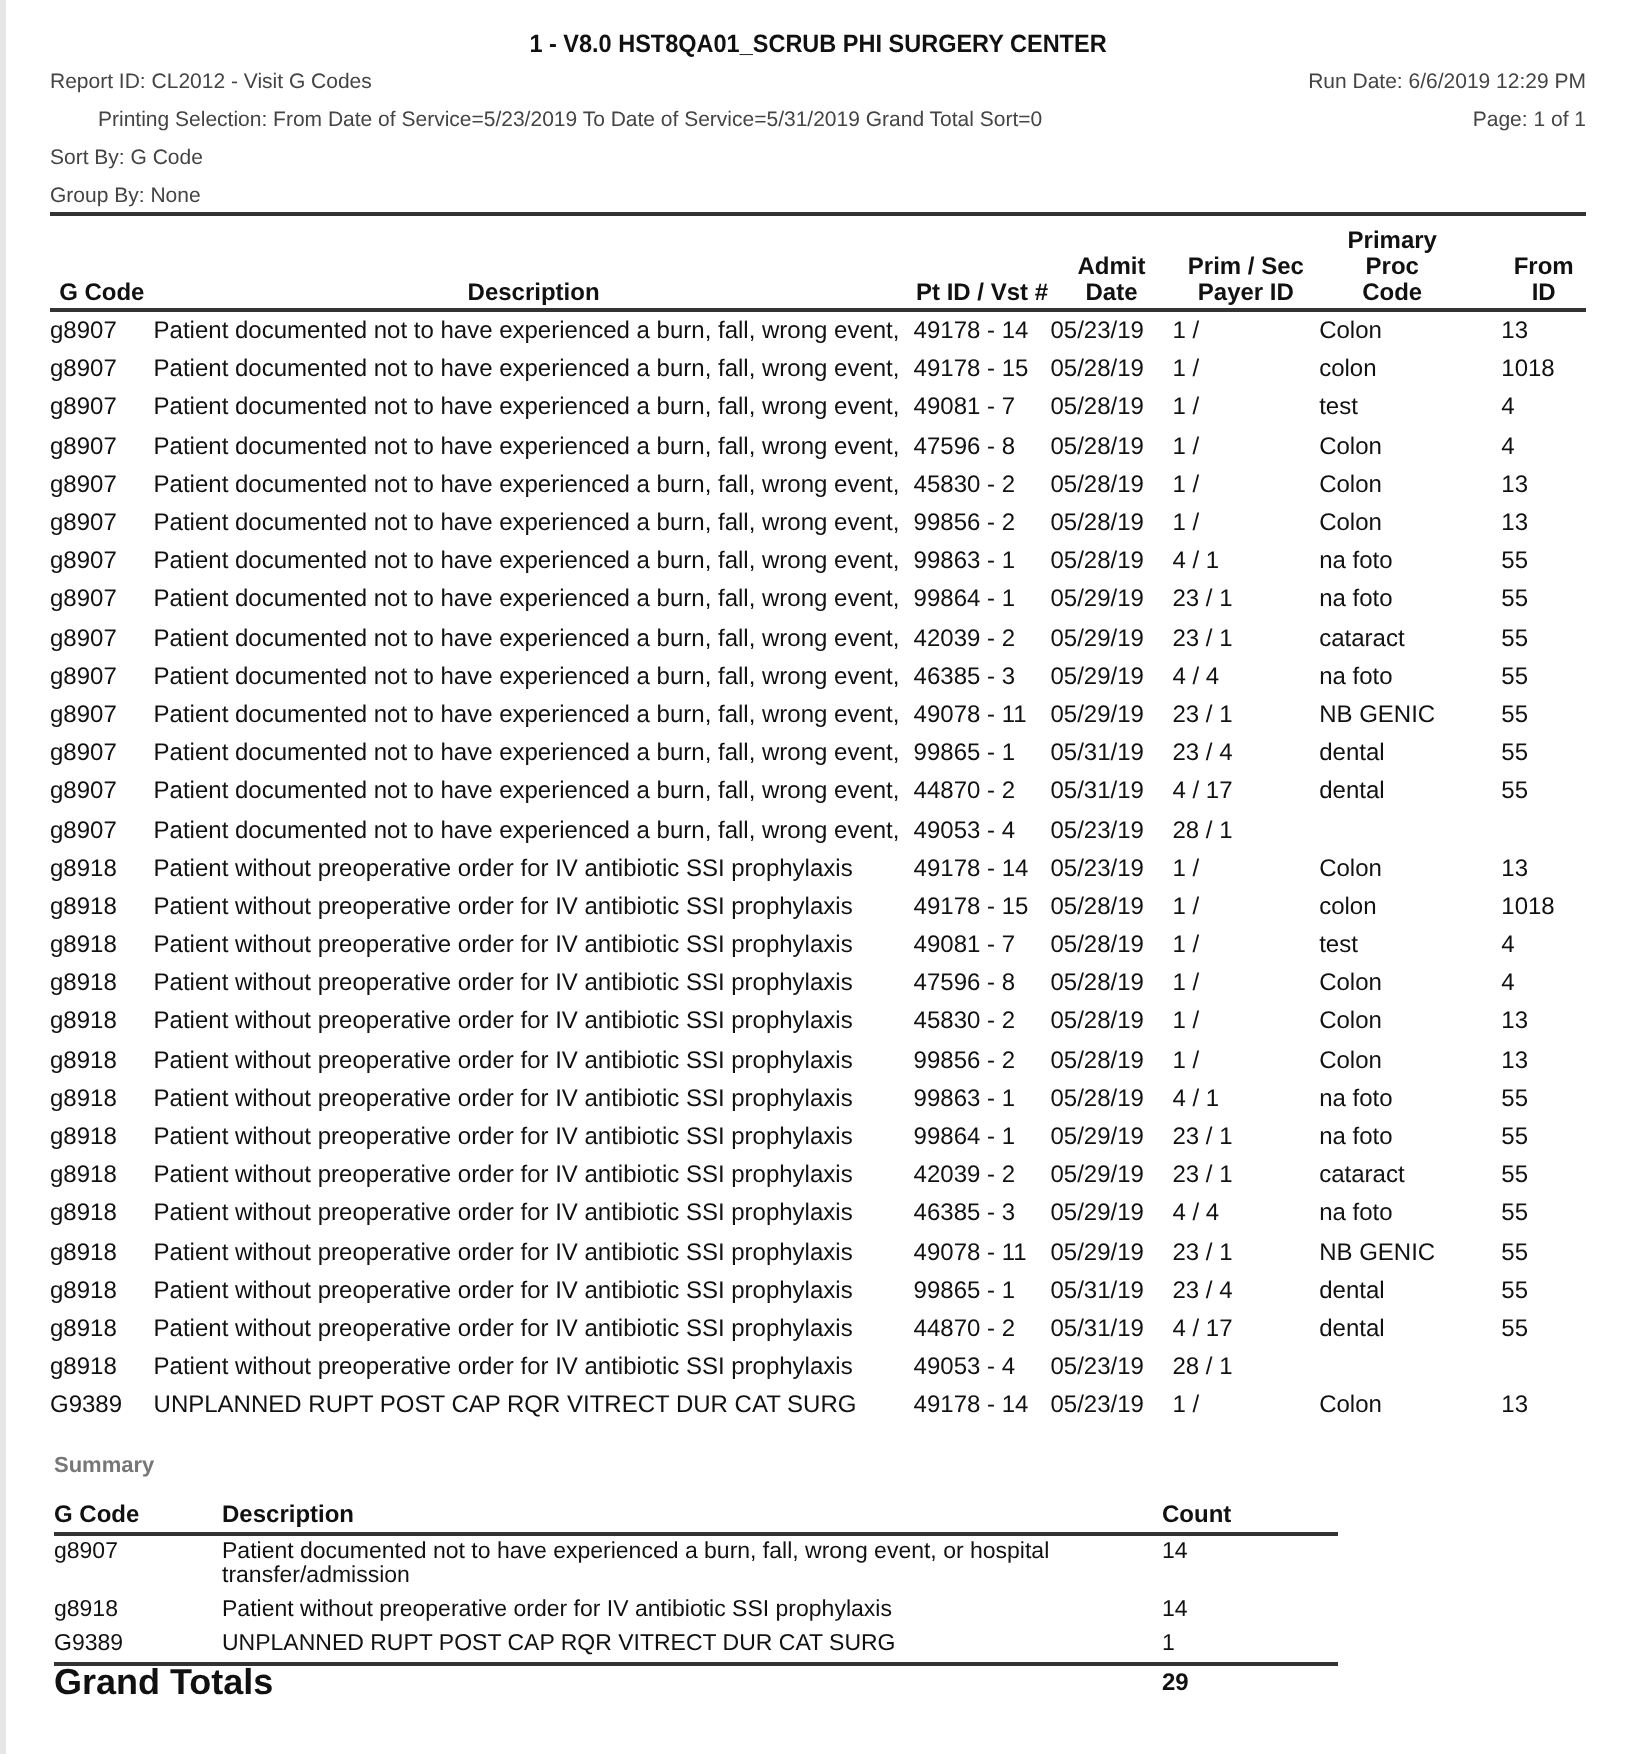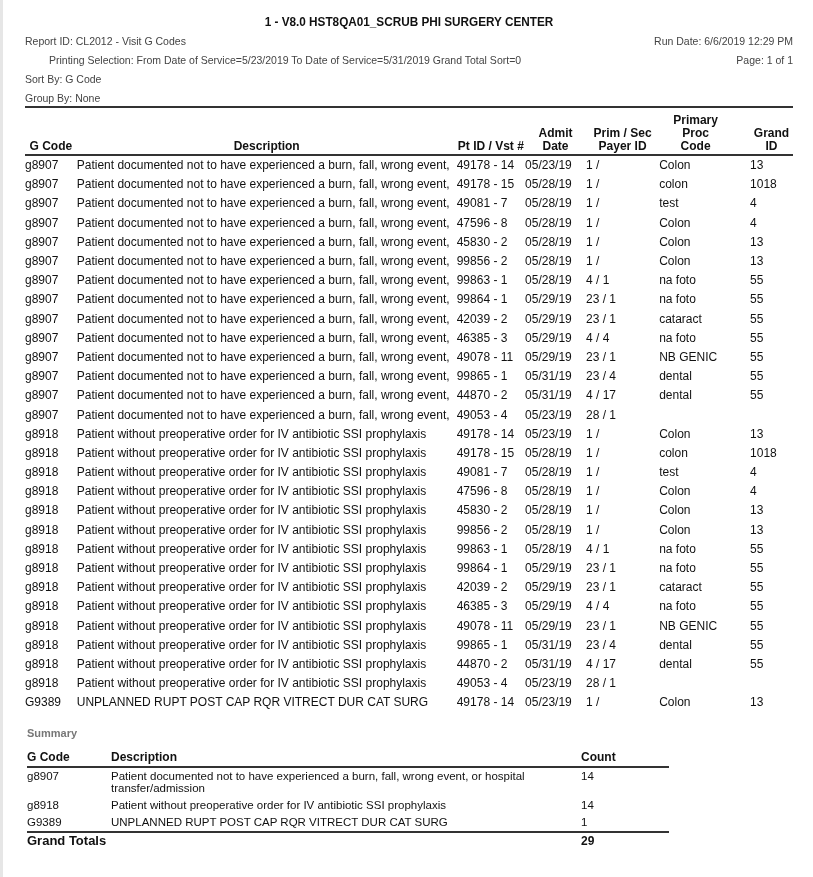--- a/index.html
+++ b/index.html
@@ -33,21 +33,21 @@
   th.c-proc { text-align: center !important; padding-right: 18px !important; }
 
   .summary-label { position: absolute; left: 2px; top: 727px; font-size: 11px; font-weight: bold; color: #777; }
   table.summary { position: absolute; left: 2px; top: 750px; border-collapse: collapse; font-size: 11.5px; width: 642px; }
   table.summary th { font-weight: bold; text-align: left; padding: 0 0 2px 0; border-bottom: 2px solid #333; font-size: 12px; line-height: 14px; }
   table.summary td { padding: 2px 0 3px 0; vertical-align: top; line-height: 12px; }
   table.summary tr.last td { border-bottom: 2px solid #333; }
   .s-code { width: 84px; }
   .s-desc { width: 470px; }
   .s-count { text-align: left; }
-  table.summary tr.totals td { font-weight: bold; font-size: 13px; padding-top: 2px; }
+  table.summary tr.totals td { font-weight: bold; font-size: 18px; padding-top: 2px; }
   table.summary tr.totals td.s-count { font-size: 12px; }
 </style>
 </head>
 <body>
 
 <div class="left-strip"></div>
 
 <div class="page">
   <div class="title">1 - V8.0 HST8QA01_SCRUB PHI SURGERY CENTER</div>
 
@@ -61,21 +61,21 @@
 
   <table class="main">
     <thead>
       <tr>
         <th class="c-code">G Code</th>
         <th class="c-desc">Description</th>
         <th class="c-pt">Pt ID / Vst #</th>
         <th class="c-date"><span>Admit</span><br><span>Date</span></th>
         <th class="c-payer"><span>Prim / Sec</span><br><span>Payer ID</span></th>
         <th class="c-proc"><span>Primary Proc</span><br><span>Code</span></th>
-        <th class="c-phys">Grand ID</th>
+        <th class="c-phys">From ID</th>
       </tr>
     </thead>
     <tbody id="main-body">
         <tr>
           <td class="c-code">g8907</td>
           <td class="c-desc">Patient documented not to have experienced a burn, fall, wrong event,</td>
           <td class="c-pt">49178 - 14</td>
           <td class="c-date">05/23/19</td>
           <td class="c-payer">1 /</td>
           <td class="c-proc">Colon</td>

